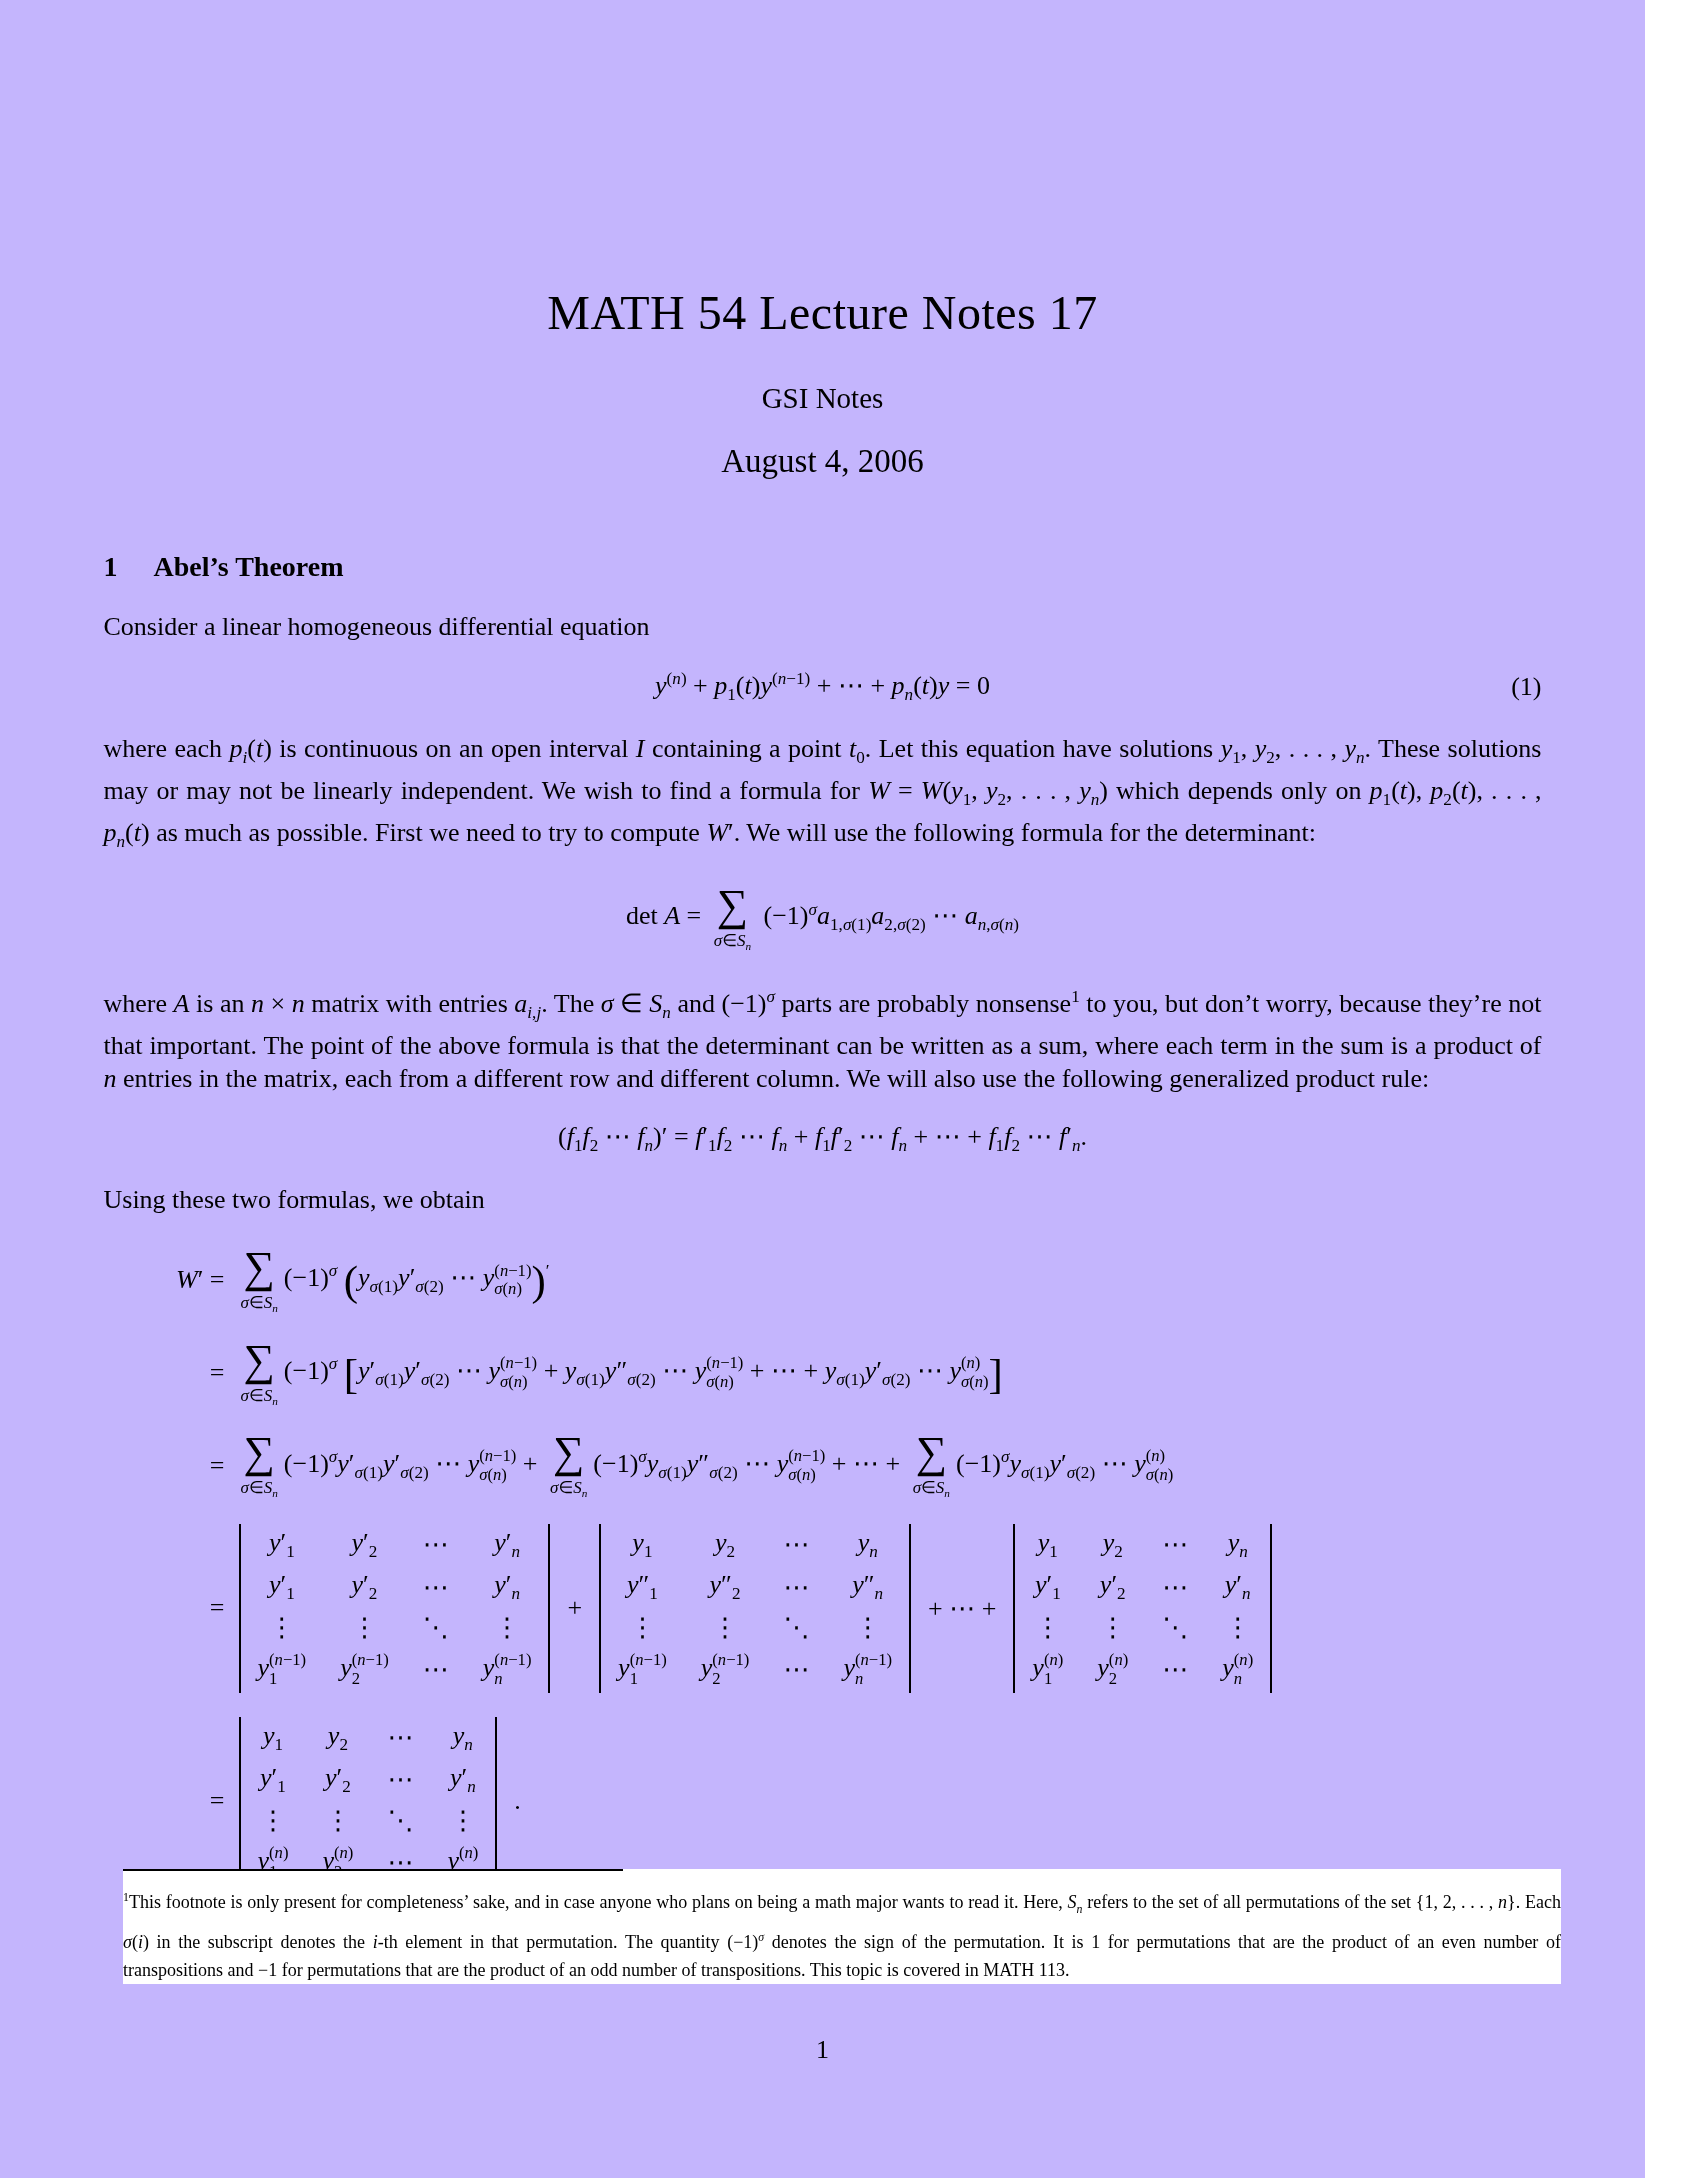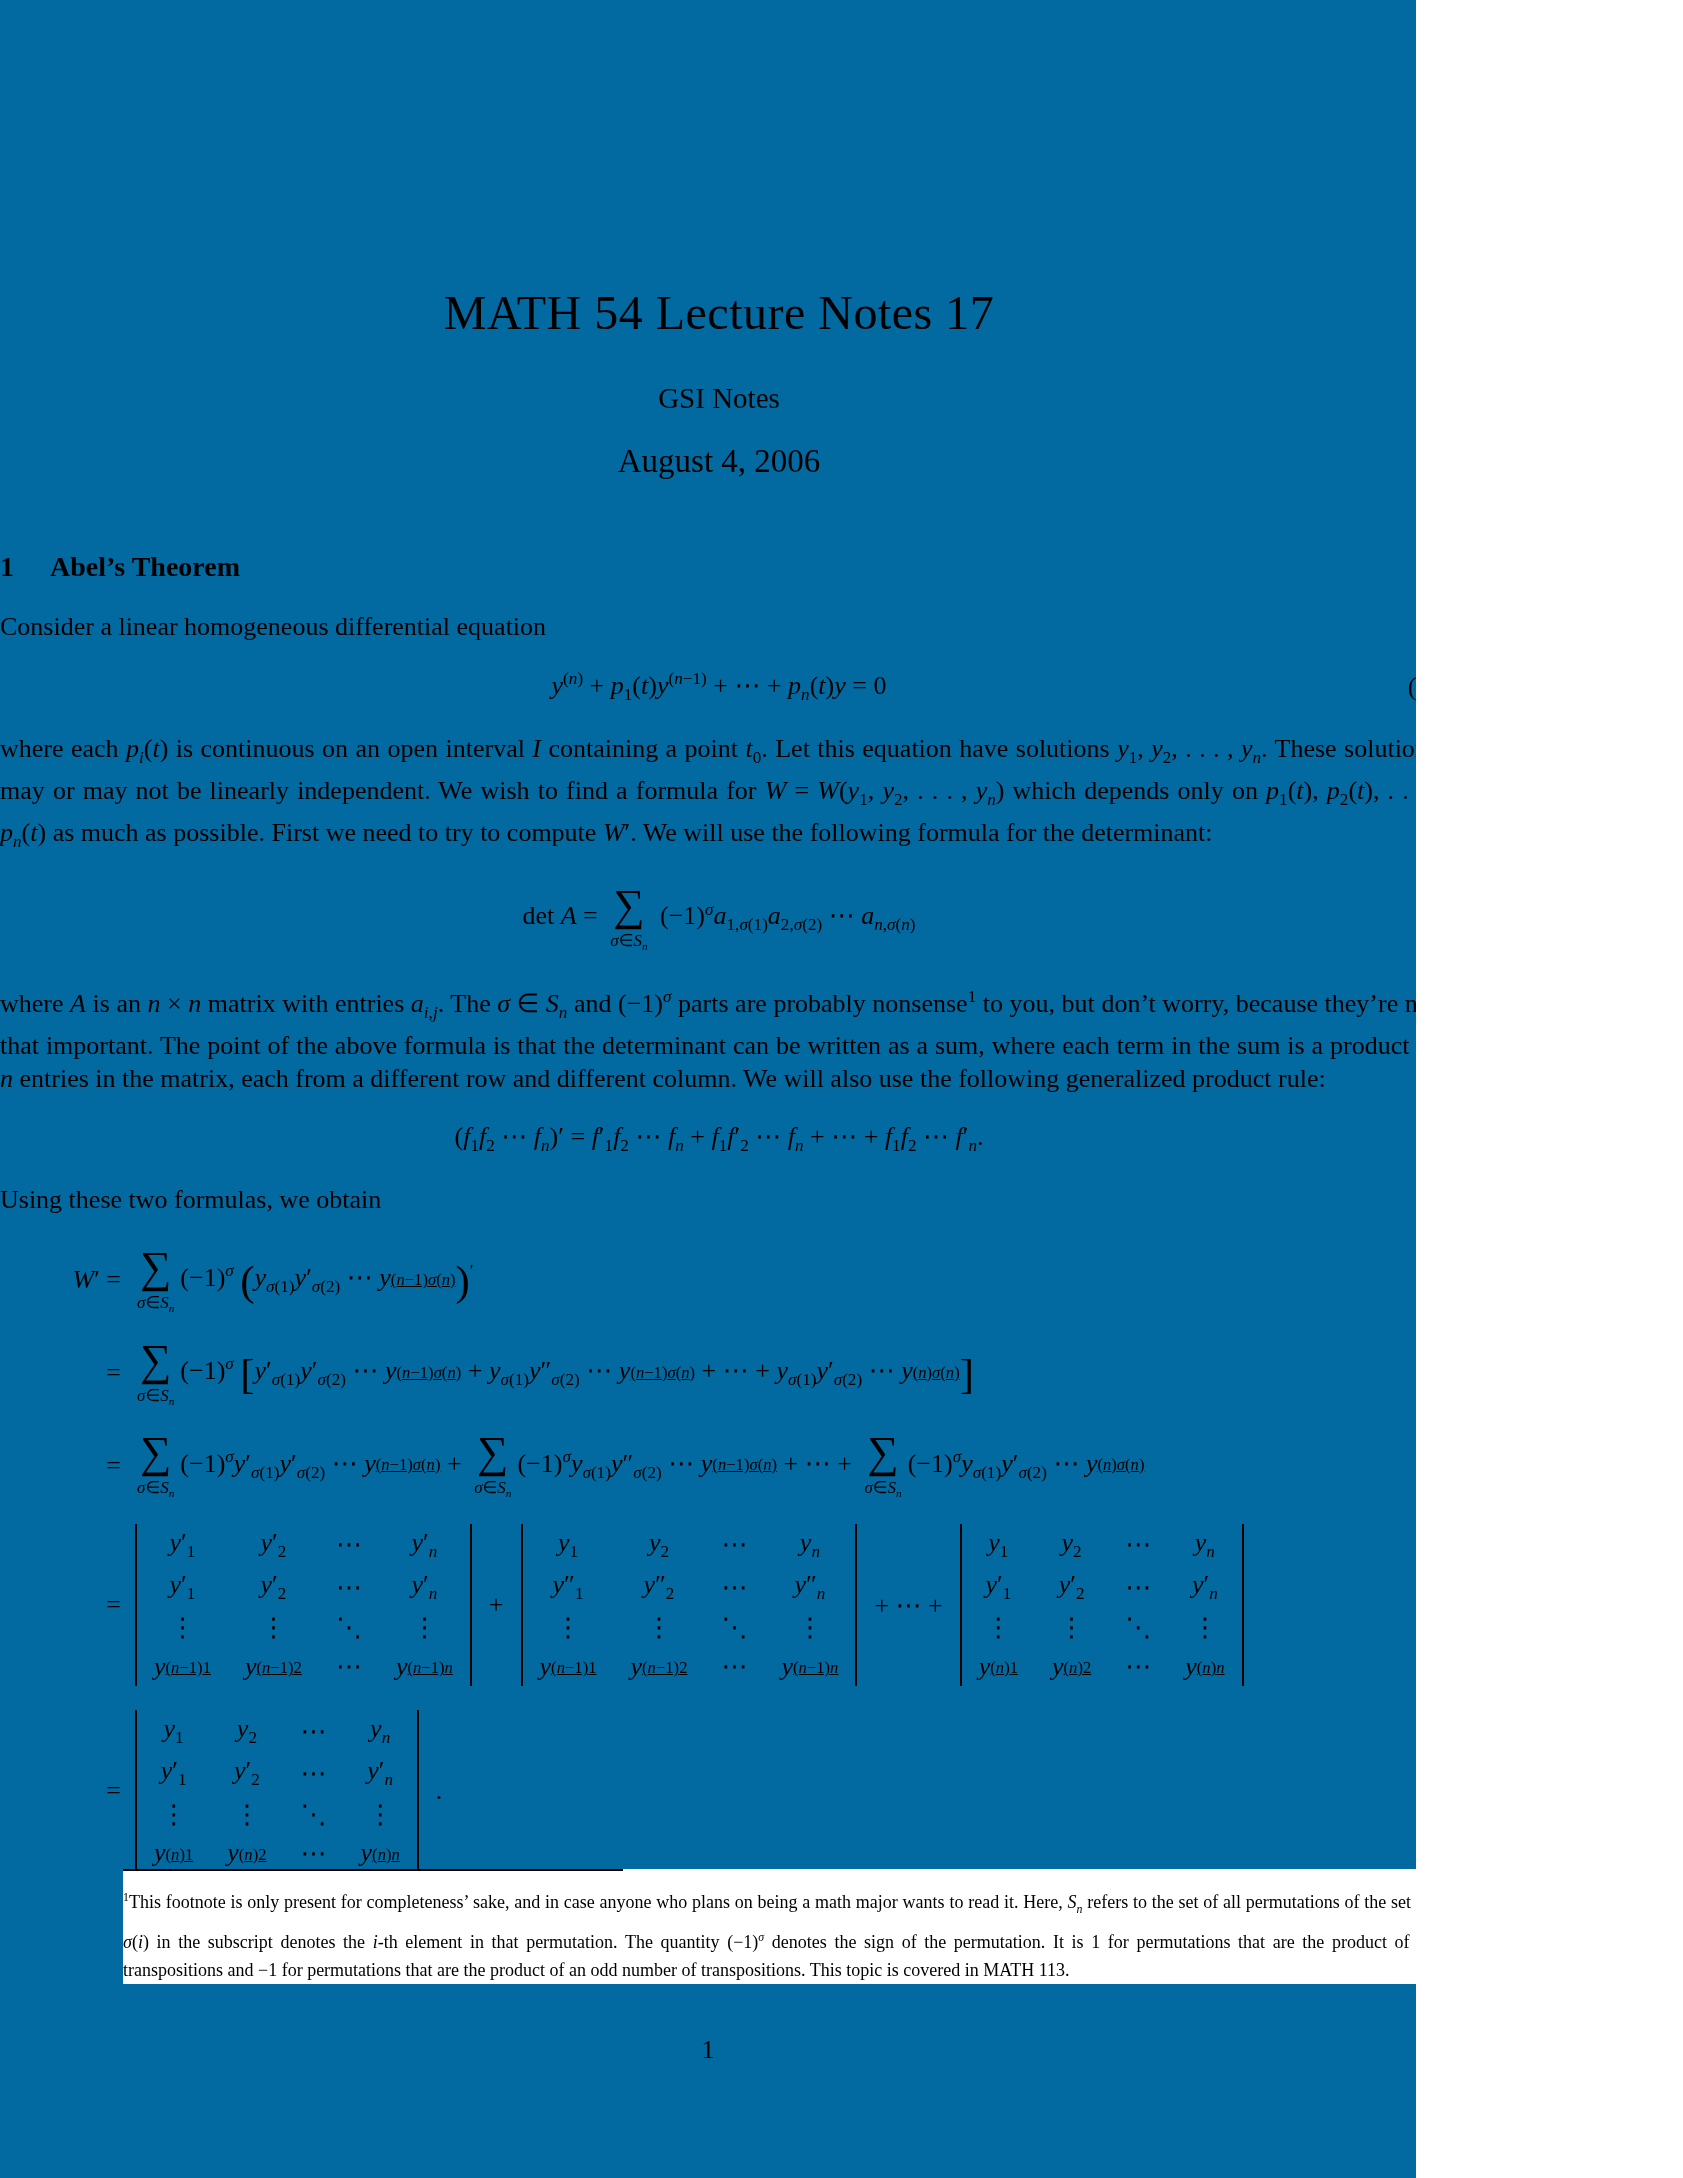--- a/index.html
+++ b/index.html
@@ -2,21 +2,21 @@
 <html><head>
 <meta charset="utf-8">
 <style>
   * { box-sizing: border-box; margin: 0; padding: 0; }
   html, body { background: #ffffff; }
   body {
     width: 1683px; height: 2178px;
     font-family: "Liberation Serif", serif;
     color: #000;
   }
-  .page { position: relative; width: 1416px; height: 2178px; overflow: hidden; background: #0369a1; }
+  .page { position: relative; width: 1645px; height: 2178px; overflow: hidden; background: #c4b5fd; }
   .content { width: 1438px; margin: 0 auto; }
 
   .doc-header { padding-top: 285px; text-align: center; }
   .doc-title  { font-size: 48px; font-weight: normal; letter-spacing: 0.5px; }
   .doc-author { font-size: 29px; margin-top: 42px; }
   .doc-date   { font-size: 33px; margin-top: 28px; }
 
   .section-heading { margin-top: 71px; font-size: 28px; font-weight: bold; }
   .section-heading .sec-num { margin-right: 36px; }
 
@@ -25,21 +25,21 @@
   .equation { font-size: 26px; text-align: center; margin-top: 26px; position: relative; }
   .eq-number { position: absolute; right: 0; top: 50%; transform: translateY(-50%); }
 
   sub { font-size: 66%; }
   sup { font-size: 66%; }
 
   .sum { display: inline-flex; flex-direction: column; align-items: center; vertical-align: middle; margin: 0 6px; line-height: 1; }
   .sum .sg { font-size: 44px; }
   .sum .su { font-size: 17px; margin-top: 4px; }
 
-  .ss { display: inline-flex; align-items: flex-start; vertical-align: middle; font-size: 64%; line-height: 1.12; text-decoration: underline; }
+  .ss { display: inline-flex; flex-direction: column; align-items: flex-start; vertical-align: middle; font-size: 64%; line-height: 1.12; }
 
   .bp, .bk { font-size: 165%; vertical-align: middle; }
 
   .derivation { margin-top: 30px; padding-left: 36px; font-size: 26px; }
   .eq-line { margin-bottom: 24px; }
   .eq-lhs { display: inline-block; width: 85px; text-align: right; vertical-align: middle; }
   .eq-rhs { margin-left: 10px; }
 
   .det-table { display: inline-table; border-collapse: collapse; border-left: 2px solid #000; border-right: 2px solid #000; vertical-align: middle; margin: 0 4px; }
   .det-table td { padding: 4px 17px; text-align: center; font-size: 26px; white-space: nowrap; }

